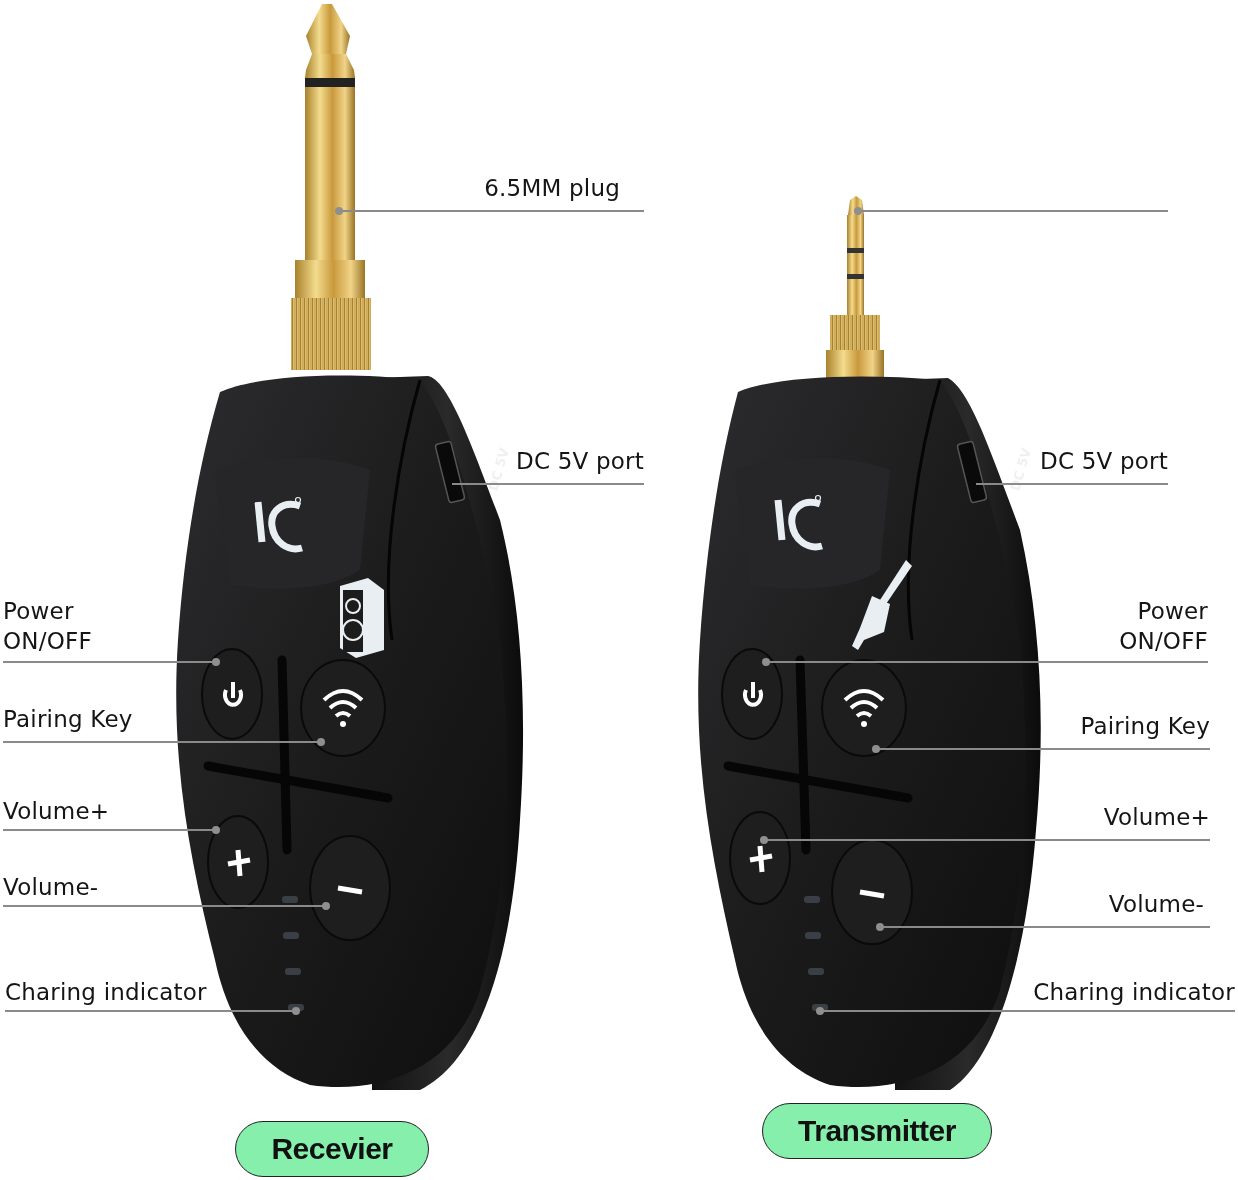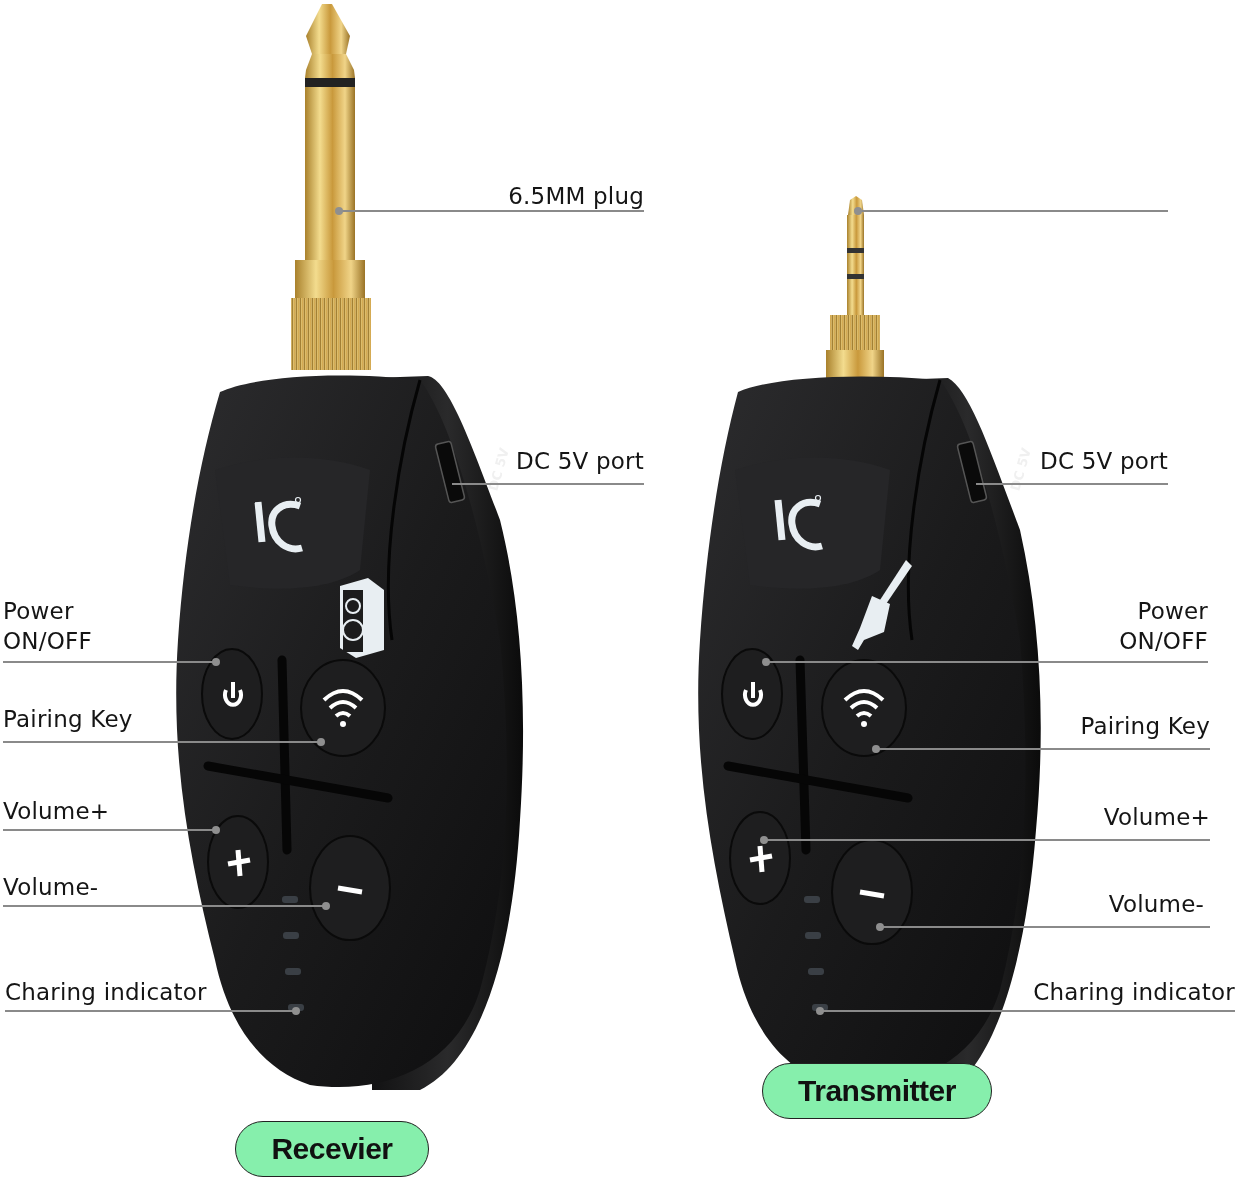--- a/index.html
+++ b/index.html
@@ -168,21 +168,21 @@
       </g>
       <g fill="#3a3f45">
         <rect x="804" y="896" width="16" height="7" rx="3"></rect>
         <rect x="805" y="932" width="16" height="7" rx="3"></rect>
         <rect x="808" y="968" width="16" height="7" rx="3"></rect>
         <rect x="812" y="1004" width="16" height="7" rx="3"></rect>
       </g>
     </g>
   </svg>
 
-  <div class="label right" style="left:440px; top:173px; width:204px;margin-top:8px;">6.5MM plug</div>
+  <div class="label right" style="left:416px; top:173px; width:204px;">6.5MM plug</div>
   <div class="line" style="left:340px; top:210px; width:304px;"></div>
   <div class="dot" style="left:335px; top:207px;"></div>
 
   <div class="label right" style="left:440px; top:446px; width:204px;">DC 5V port</div>
   <div class="line" style="left:452px; top:483px; width:192px;"></div>
 
   <div class="label" style="left:3px; top:596px;">Power</div>
   <div class="label" style="left:3px; top:626px;">ON/OFF</div>
   <div class="line" style="left:3px; top:661px; width:214px;"></div>
   <div class="dot" style="left:212px; top:658px;"></div>
@@ -224,14 +224,14 @@
 
   <div class="label right" style="left:1000px; top:889px; width:204px;">Volume-</div>
   <div class="line" style="left:880px; top:926px; width:330px;"></div>
   <div class="dot" style="left:876px; top:923px;"></div>
 
   <div class="label right" style="left:1000px; top:977px; width:235px;">Charing indicator</div>
   <div class="line" style="left:820px; top:1010px; width:415px;"></div>
   <div class="dot" style="left:816px; top:1007px;"></div>
 
   <div class="pill" style="left:235px; top:1121px; width:192px;">Recevier</div>
-  <div class="pill" style="left:762px; top:1063px; width:228px;">Transmitter</div>
+  <div class="pill" style="left:762px; top:1103px; width:228px;">Transmitter</div>
 </div>
 
 </body></html>

